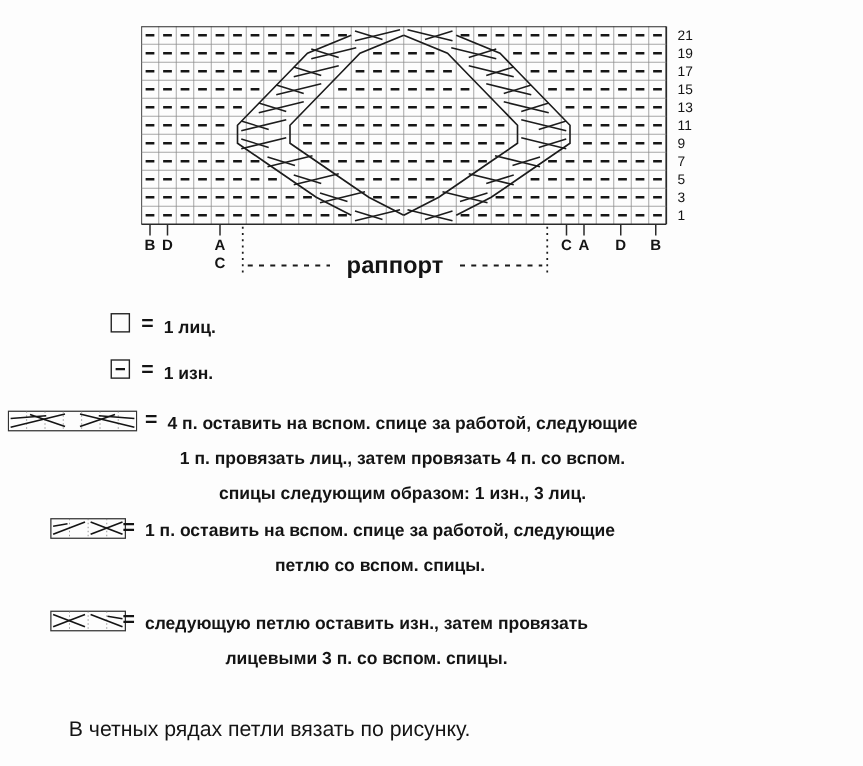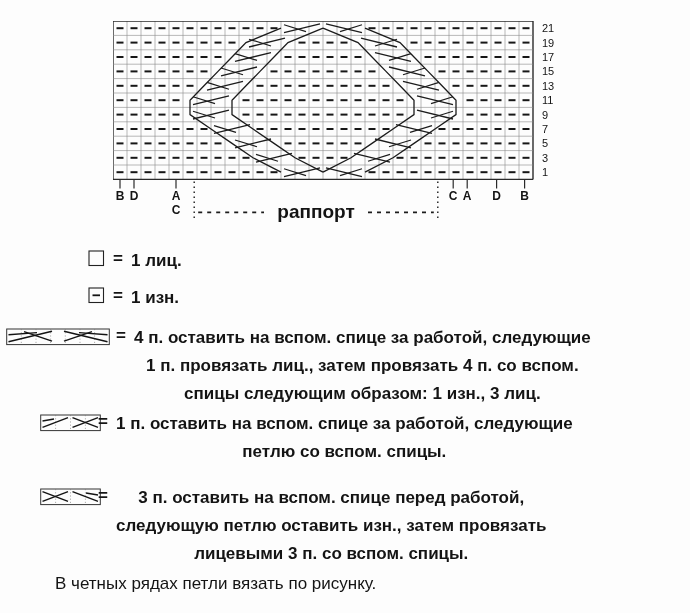--- a/index.html
+++ b/index.html
@@ -1,21 +1,21 @@
 <!DOCTYPE html>
 <html><head>
 <meta charset="utf-8">
 <style>
   html,body{margin:0;padding:0;background:#e8e8e8;}
   #page{position:relative;width:690px;height:613px;background:#fdfdfd;overflow:hidden;
         font-family:"Liberation Sans",sans-serif;color:#141414;text-align:center;}
   #chart-wrap{position:absolute;left:113px;top:21px;}
   .lg-sym{position:absolute;}
   .lg-eq{position:absolute;font-size:17px;font-weight:bold;}
-  .lg-lines{position:absolute;font-size:17px;font-weight:bold;line-height:28px;white-space:nowrap;}
+  .lg-lines{position:absolute;font-size:14px;font-weight:bold;line-height:28px;white-space:nowrap;}
   .footer{position:absolute;left:55px;top:574px;font-size:17px;font-weight:normal;white-space:nowrap;}
   svg{display:block;}
 </style>
 </head>
 <body>
 
 <div id="page">
 
   <div id="chart-wrap">
     <svg id="chart-svg" width="460" height="212" viewBox="0 0 460 212">
@@ -499,21 +499,20 @@
         <g stroke="#141414" stroke-width="1.4" fill="none">
           <line x1="2.5" y1="3.6" x2="28" y2="13.4"></line>
           <line x1="2.5" y1="13.4" x2="28" y2="3.6"></line>
           <line x1="32.5" y1="3.6" x2="58" y2="13.4"></line>
           <line x1="46" y1="5" x2="58" y2="7"></line>
         </g>
       </svg>
     </span>
     <span class="lg-eq" style="left:98px;top:486px">=</span>
     <div class="lg-lines" style="left:116px;top:484px">
-      <div>3 п. оставить на вспом. спице перед работой,</div>
       <div>следующую петлю оставить изн., затем провязать</div>
       <div>лицевыми 3 п. со вспом. спицы.</div>
     </div>
   </div>
 
   <div class="footer">В четных рядах петли вязать по рисунку.</div>
 
 </div>
 
 </body></html>

